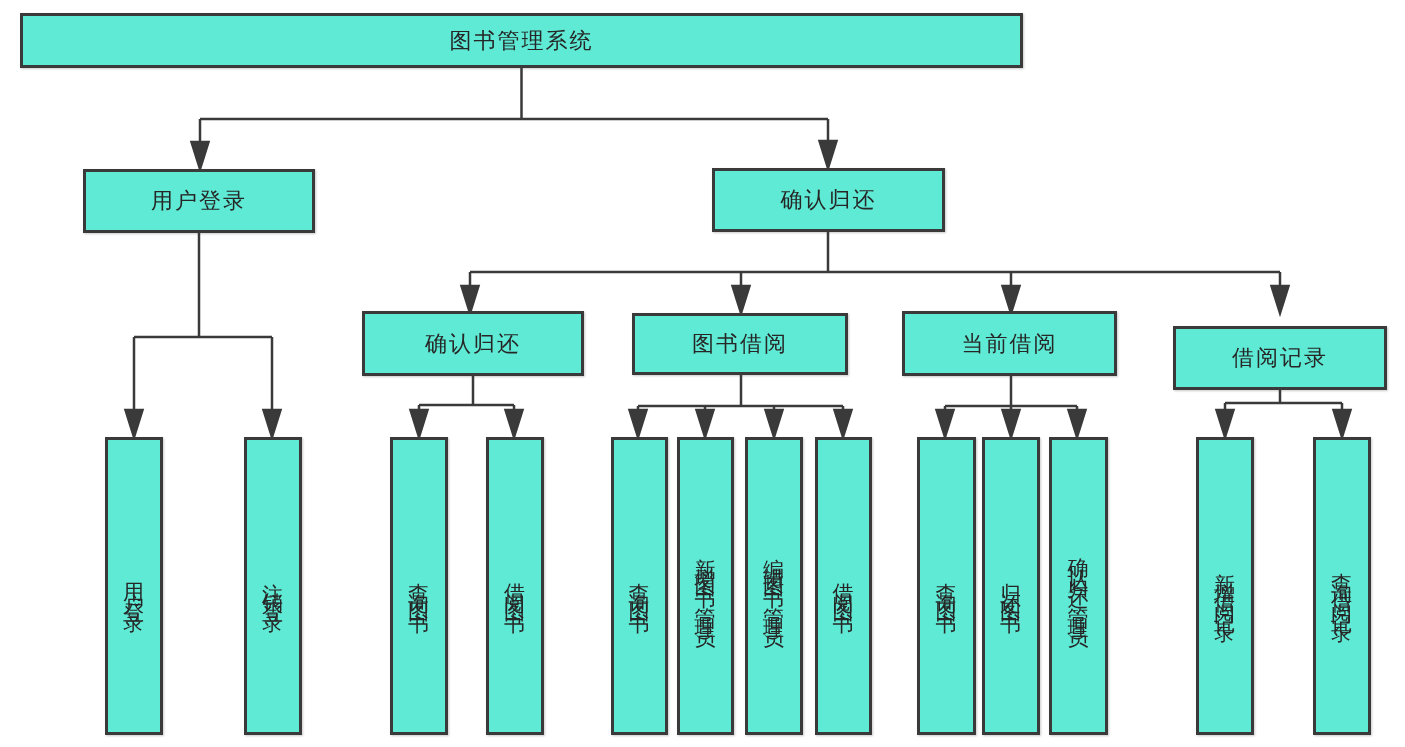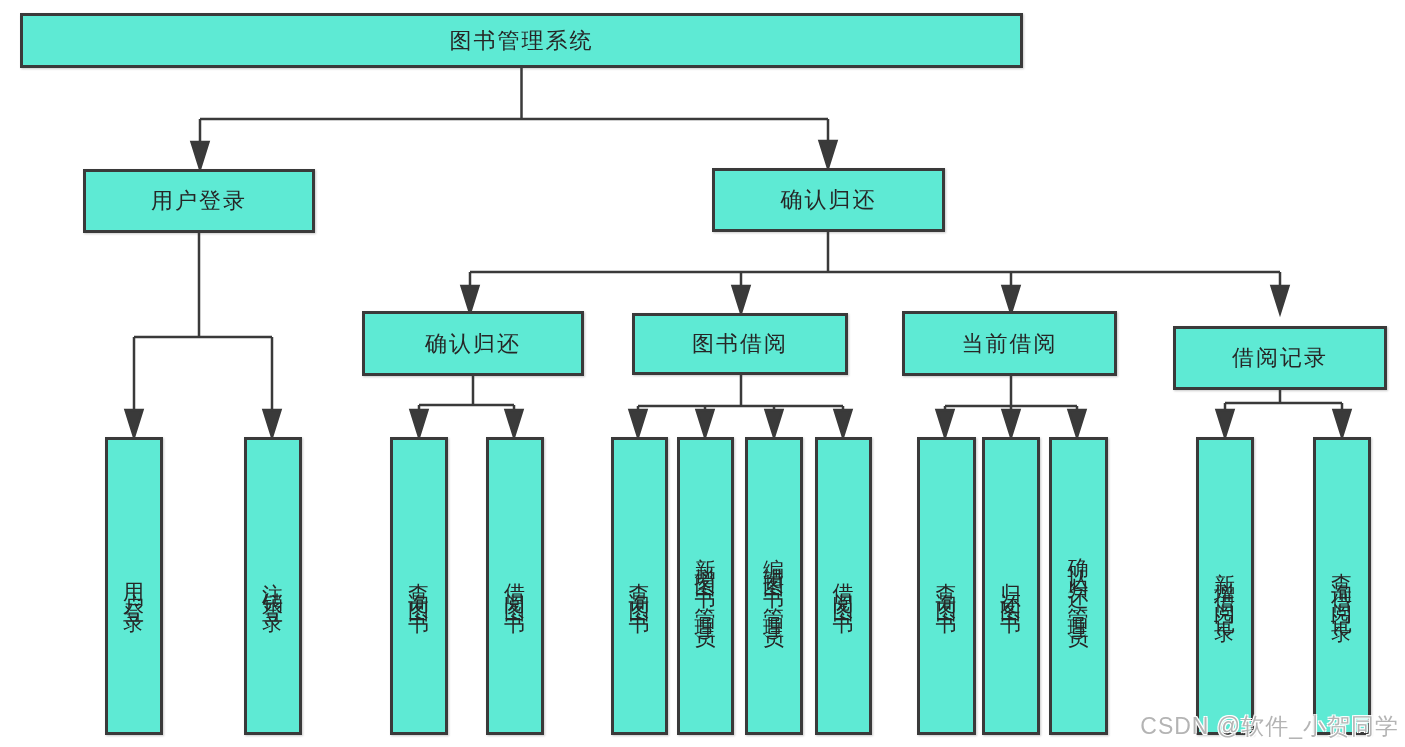--- a/index.html
+++ b/index.html
@@ -190,15 +190,14 @@
     <span class="vtext">确认归还（管理员）</span>
   </div>
 
   <div class="node v" style="left:1196px;top:437px;width:58px;height:298px">
     <span class="vtext">新增借阅记录</span>
   </div>
   <div class="node v" style="left:1313px;top:437px;width:58px;height:298px">
     <span class="vtext">查询借阅记录</span>
   </div>
 
-  <div class="watermark">CSDN @软件_小贺同学</div>
 
 </div>
 
 </body></html>

